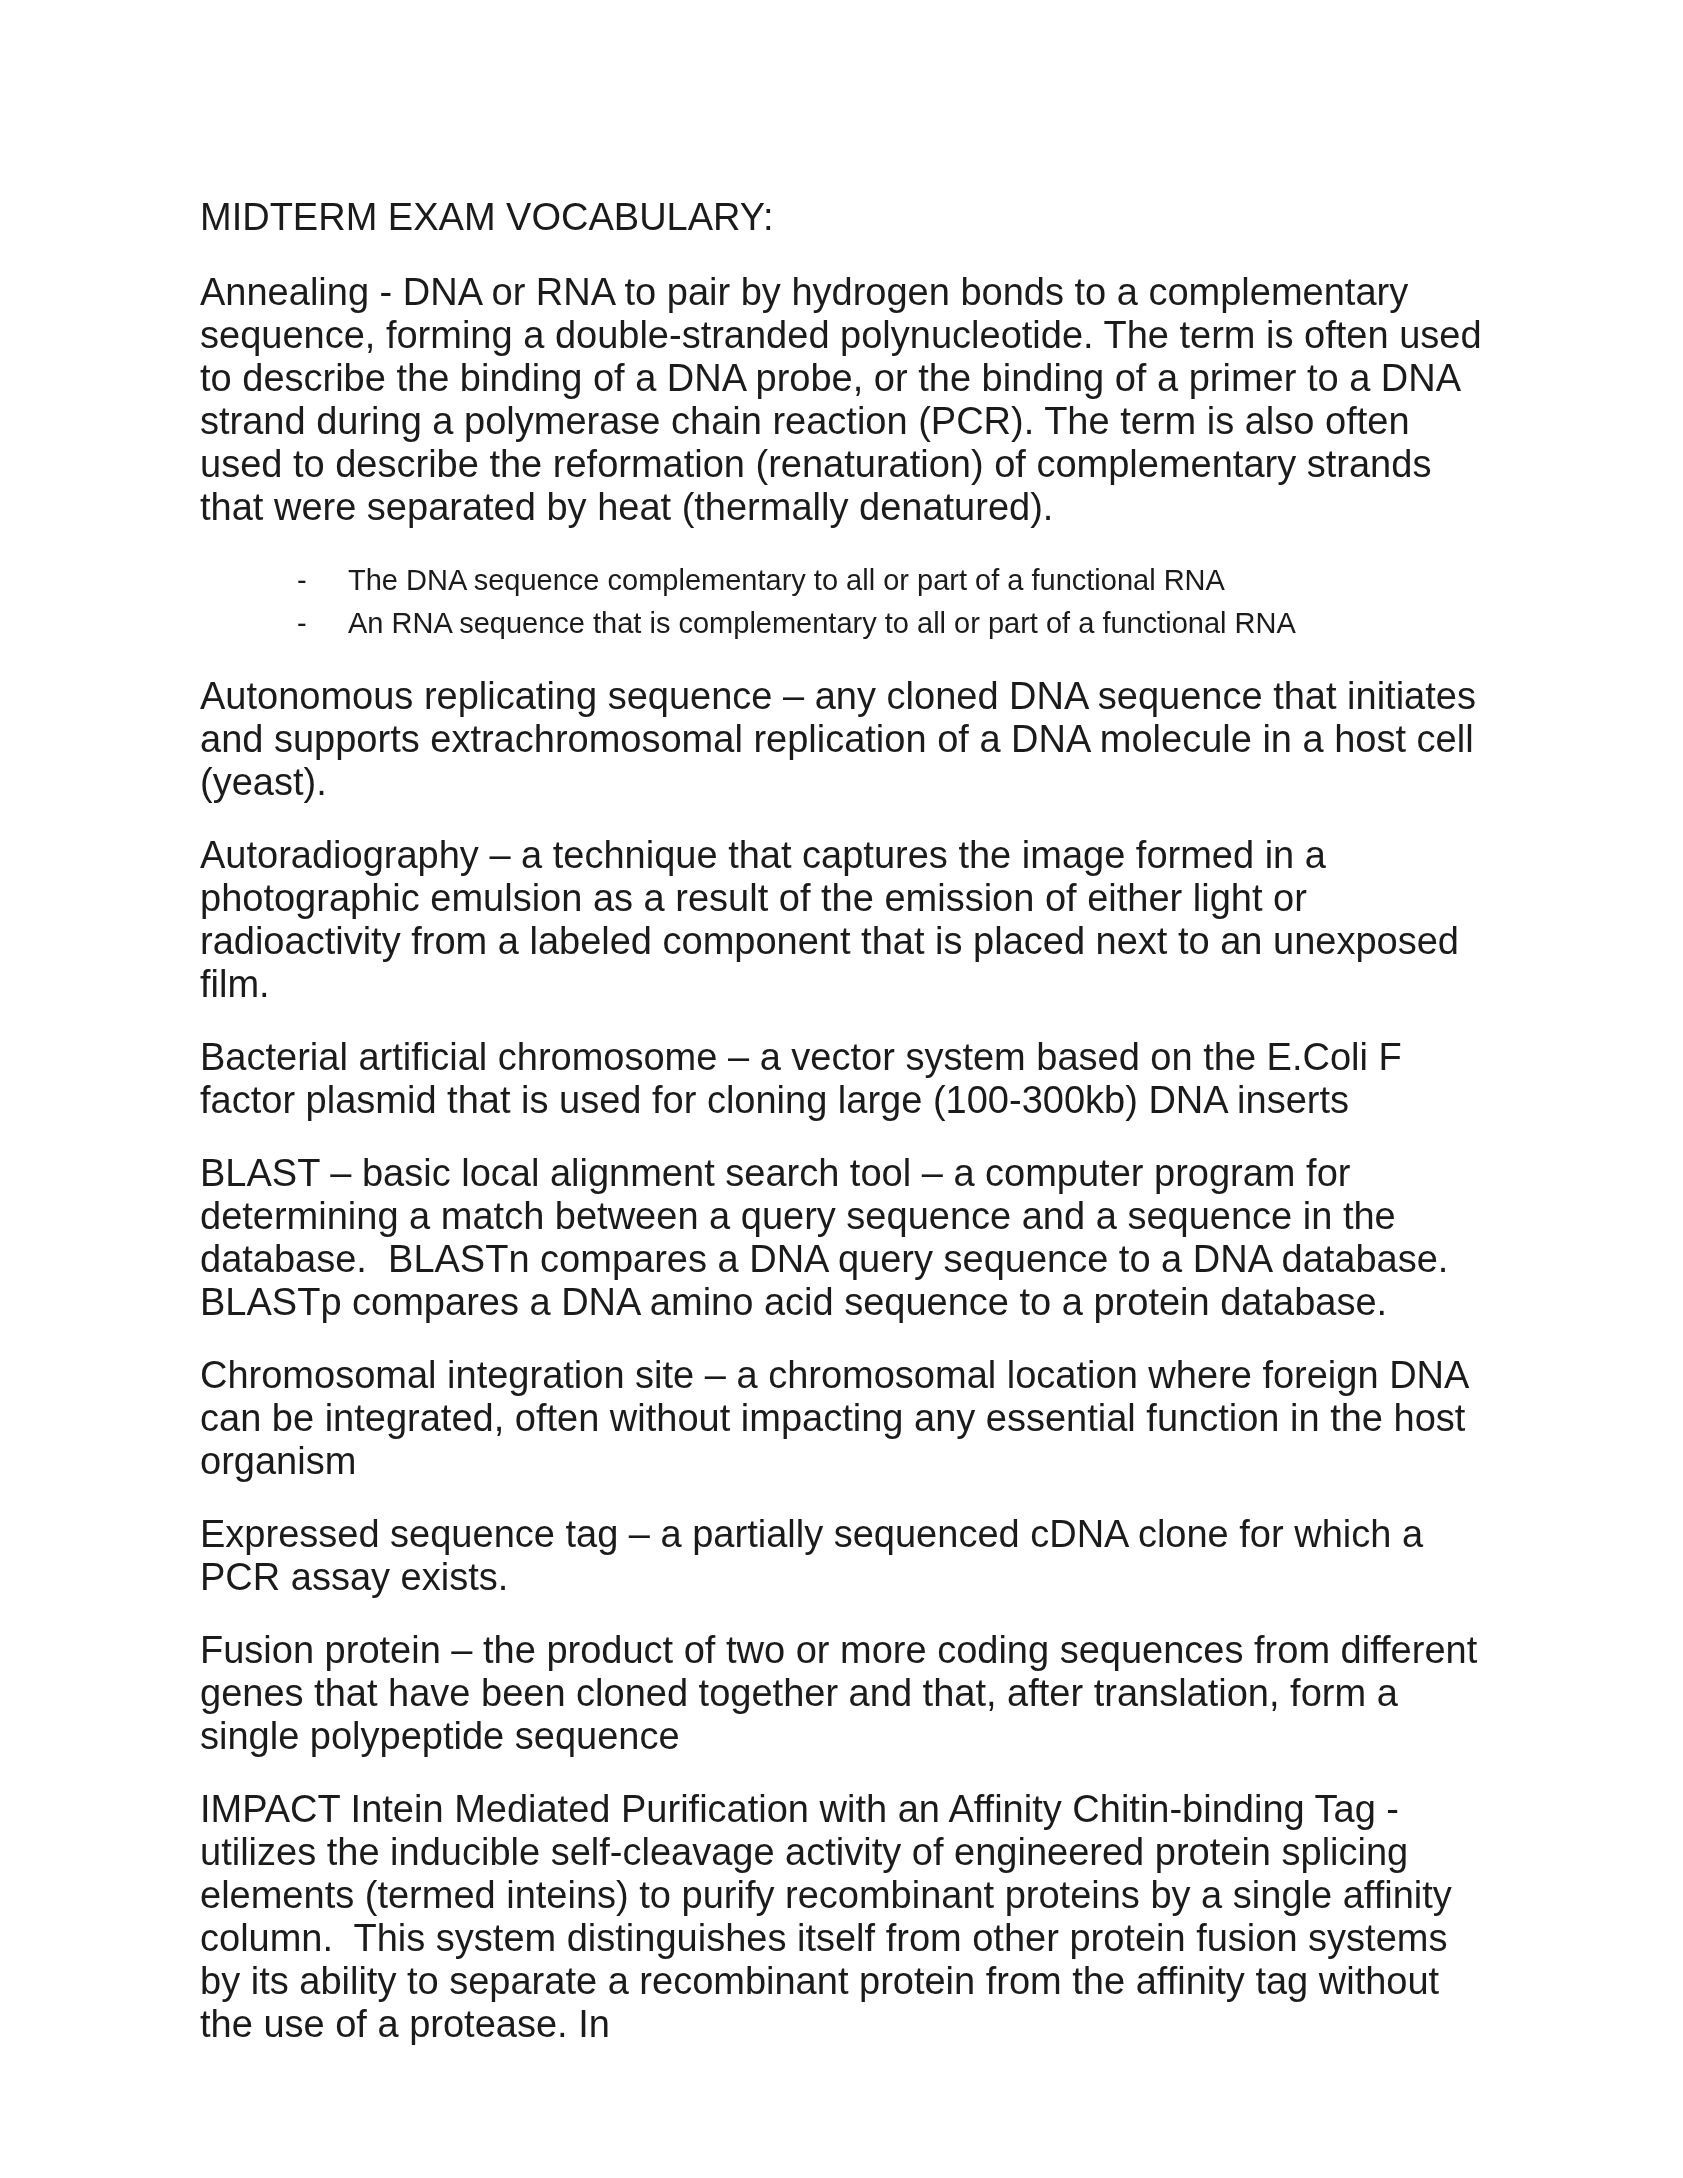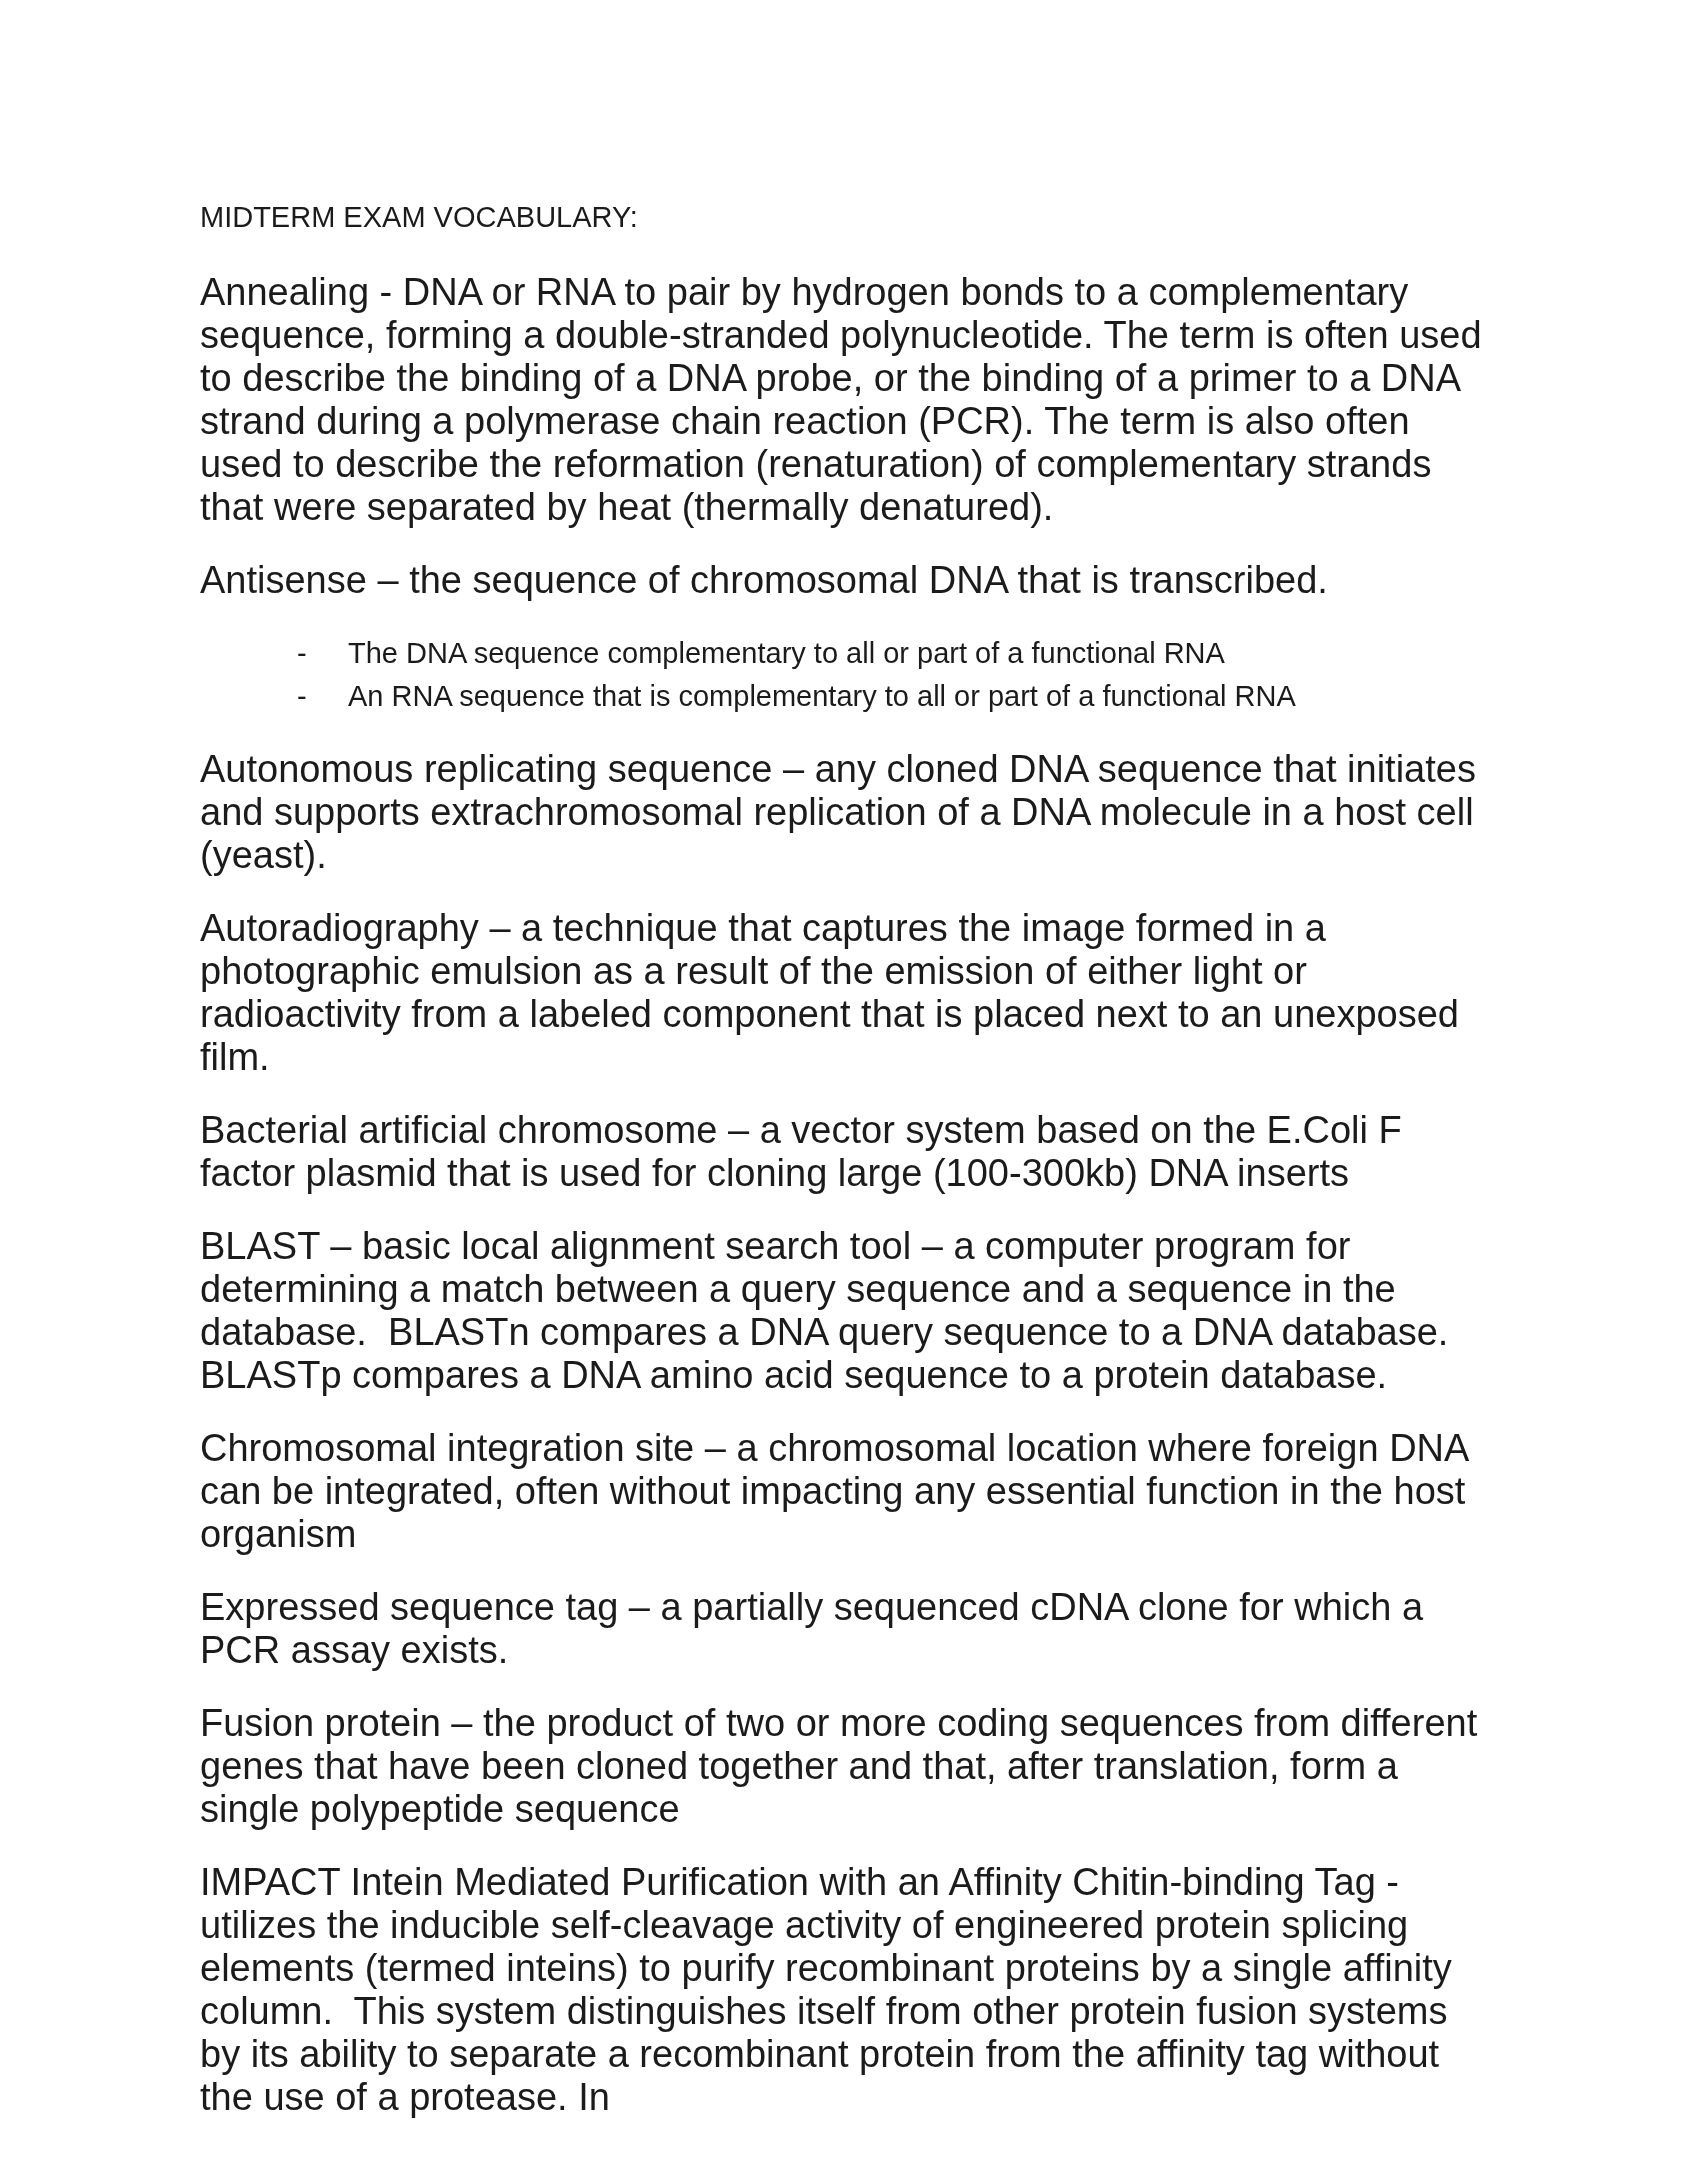--- a/index.html
+++ b/index.html
@@ -17,21 +17,21 @@
   }
 
   .page {
     width: 1683px;
     height: 2178px;
     background: #ffffff;
     padding: 196px 196px 0 200px;
   }
 
   .doc-title {
-    font-size: 29px;
+    font-size: 38px;
     font-weight: 400;
     line-height: 43px;
     margin-bottom: 32px;
     white-space: pre-wrap;
   }
 
   .para {
     font-size: 38px;
     font-weight: 400;
     line-height: 43px;
@@ -63,21 +63,20 @@
 </style>
 </head>
 <body>
 
 <div class="page">
 
   <div class="doc-title">MIDTERM EXAM VOCABULARY:</div>
 
   <p class="para">Annealing - DNA or RNA to pair by hydrogen bonds to a complementary sequence, forming a double-stranded polynucleotide. The term is often used to describe the binding of a DNA probe, or the binding of a primer to a DNA strand during a polymerase chain reaction (PCR). The term is also often used to describe the reformation (renaturation) of complementary strands that were separated by heat (thermally denatured).</p>
 
-  <p class="para">Antisense – the sequence of chromosomal DNA that is transcribed.</p>
 
   <ul class="def-list">
     <li>
       <span class="marker">-</span>
       <span class="li-text">The DNA sequence complementary to all or part of a functional RNA</span>
     </li>
     <li>
       <span class="marker">-</span>
       <span class="li-text">An RNA sequence that is complementary to all or part of a functional RNA</span>
     </li>

